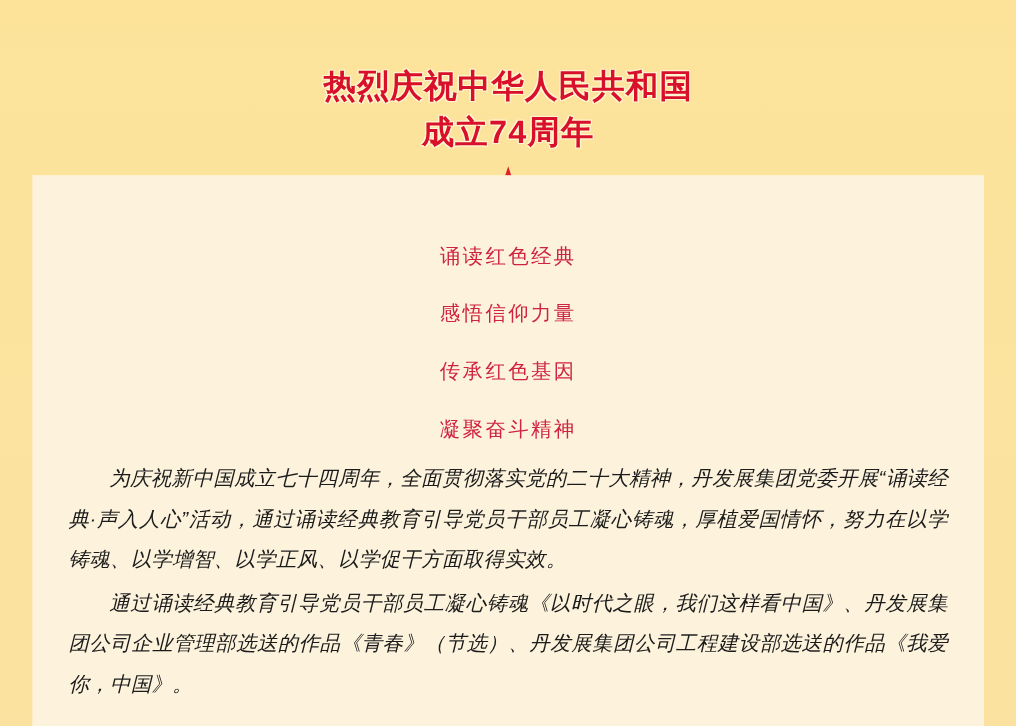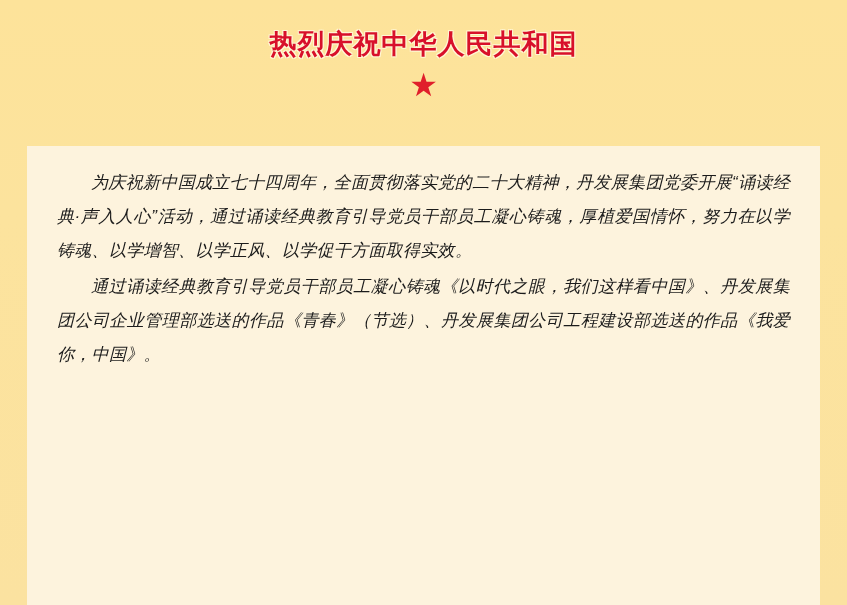--- a/index.html
+++ b/index.html
@@ -14,21 +14,21 @@
     overflow: hidden;
   }
   .page {
     position: relative;
     width: 847px;
     height: 605px;
     background: linear-gradient(180deg, #fde39a 0%, #fce39d 35%, #fbe2a0 100%);
     box-sizing: border-box;
   }
   .header {
-    padding-top: 25px;
+    padding-top: 53px;
     text-align: center;
   }
   .header-line {
     font-size: 27px;
     font-weight: bold;
     color: #d8102a;
     letter-spacing: 1px;
     line-height: 38px;
     text-shadow: 1px 1px 0 #fff6d5, -1px -1px 0 #fff6d5, 1px -1px 0 #fff6d5, -1px 1px 0 #fff6d5;
   }
@@ -77,28 +77,35 @@
     letter-spacing: 0.3px;
   }
 </style>
 </head>
 <body>
 
 <div class="page">
 
   <div class="header">
     <div class="header-line">热烈庆祝中华人民共和国</div>
+    <div class="header-line">成立74周年</div>
   </div>
 
   <div class="star-wrap">
     <span class="star">★</span>
   </div>
 
   <div class="card">
 
+    <div class="slogans">
+      <div class="slogan">诵读红色经典</div>
+      <div class="slogan">感悟信仰力量</div>
+      <div class="slogan">传承红色基因</div>
+      <div class="slogan">凝聚奋斗精神</div>
+    </div>
 
     <div class="body-text">
       <p class="para">为庆祝新中国成立七十四周年，全面贯彻落实党的二十大精神，丹发展集团党委开展“诵读经典·声入人心”活动，通过诵读经典教育引导党员干部员工凝心铸魂，厚植爱国情怀，努力在以学铸魂、以学增智、以学正风、以学促干方面取得实效。</p>
       <p class="para">通过诵读经典教育引导党员干部员工凝心铸魂《以时代之眼，我们这样看中国》、丹发展集团公司企业管理部选送的作品《青春》（节选）、丹发展集团公司工程建设部选送的作品《我爱你，中国》。</p>
     </div>
 
   </div>
 
 </div>
 

